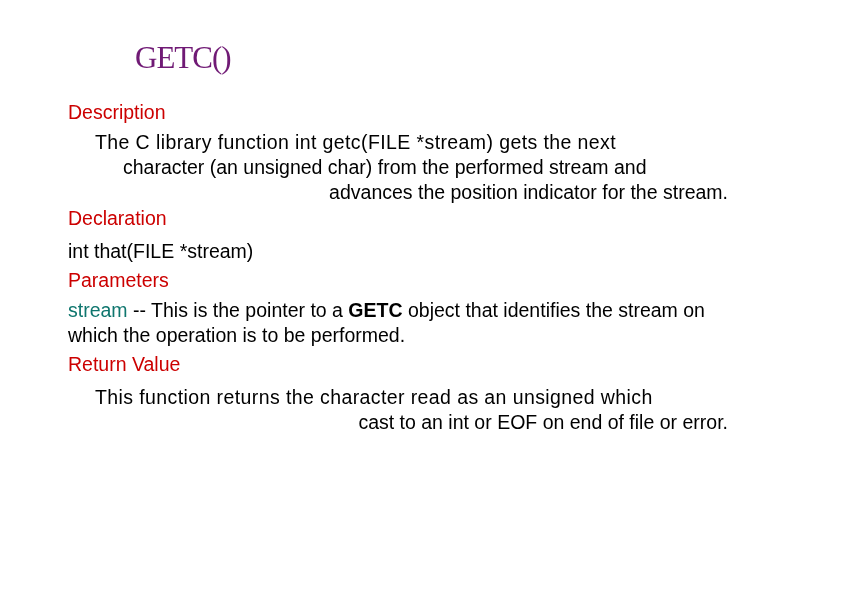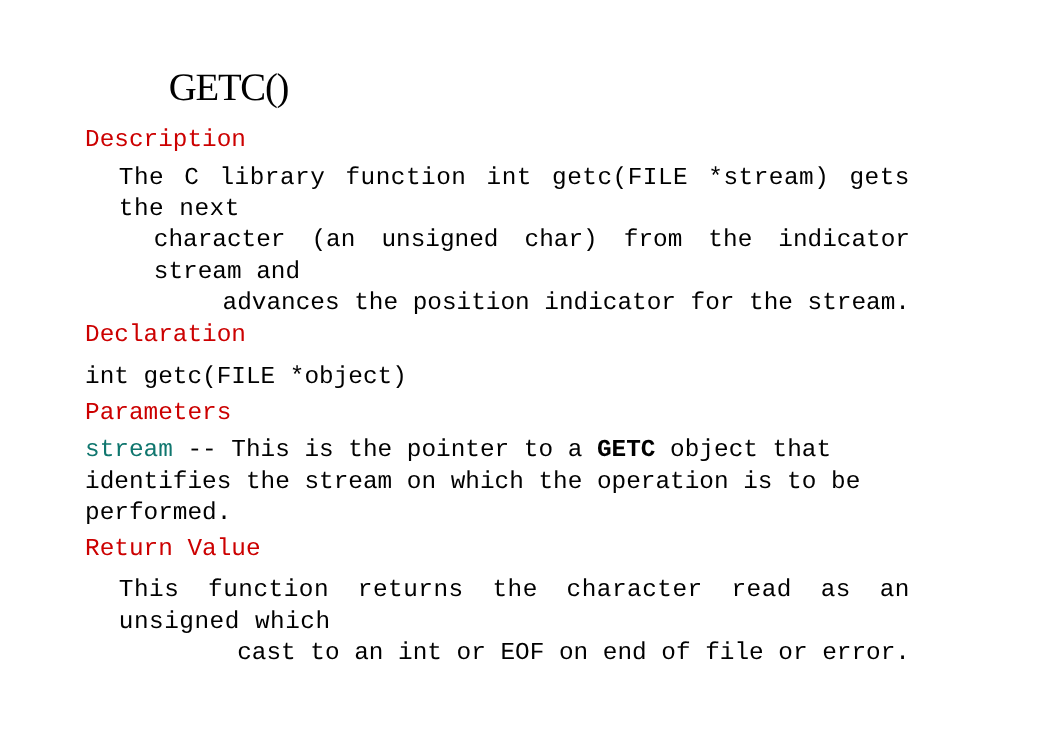--- a/index.html
+++ b/index.html
@@ -15,35 +15,35 @@
   }
   .slide {
     position: relative;
     width: 842px;
     height: 595px;
     box-sizing: border-box;
   }
   .title {
     position: absolute;
     left: 135px;
-    top: 52px;
+    top: 40px;
     font-family: "Liberation Serif", serif;
     font-size: 31px;
-    color: #000000;
+    color: #701a75;
     letter-spacing: -1px;
     white-space: nowrap;
   }
   .body {
     position: absolute;
     left: 68px;
     top: 100px;
     width: 660px;
   }
   .line {
-    font-family: Liberation Mono, monospace;
+    font-family: Liberation Sans, sans-serif;
     font-size: 19.5px;
     color: #000000;
     line-height: 25px;
     margin: 0 0 1px 0;
   }
   .heading {
     color: #cc0000;
     margin-bottom: 2px;
   }
   .para {
@@ -81,32 +81,32 @@
   <div class="title">GETC()</div>
 
   <div class="body">
 
     <div class="line heading">Description</div>
 
     <div class="gap-xs"></div>
 
     <div class="line para">
       <span class="spaced">The C library function int getc(FILE *stream) gets the next</span>
-      <span class="indent">character (an unsigned char) from the indicator stream and</span>
+      <span class="indent">character (an unsigned char) from the performed stream and</span>
       <span class="lastline">advances the position indicator for the stream.</span>
     </div>
 
     <div class="line heading">Declaration</div>
 
     <div class="gap-xs"></div>
 
 
     <div class="gap-xs"></div>
 
-    <div class="line"> int getc(FILE *object)</div>
+    <div class="line"> int that(FILE *stream)</div>
 
     <div class="gap-xs"></div>
 
     <div class="line heading">Parameters</div>
 
     <div class="gap-xs"></div>
 
     <div class="line">
       <span class="param-name">stream</span><span> -- This is the pointer to a </span><span class="bold">GETC</span><span> object that identifies the</span>
       <span class="lastline">stream on which the operation is to be performed.</span>

